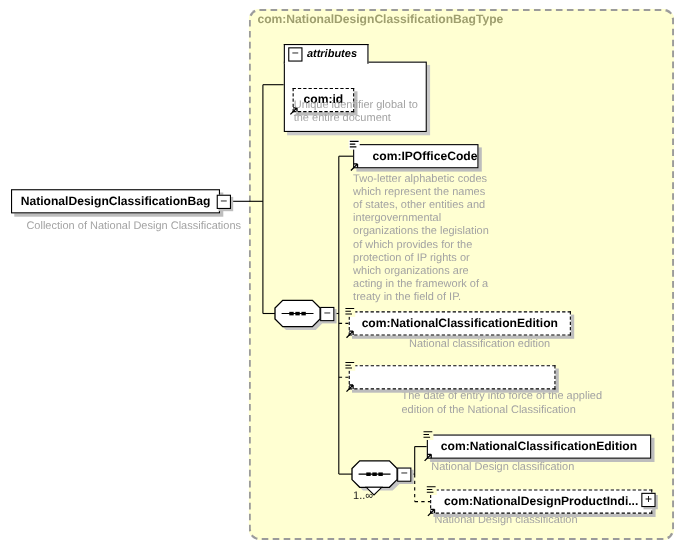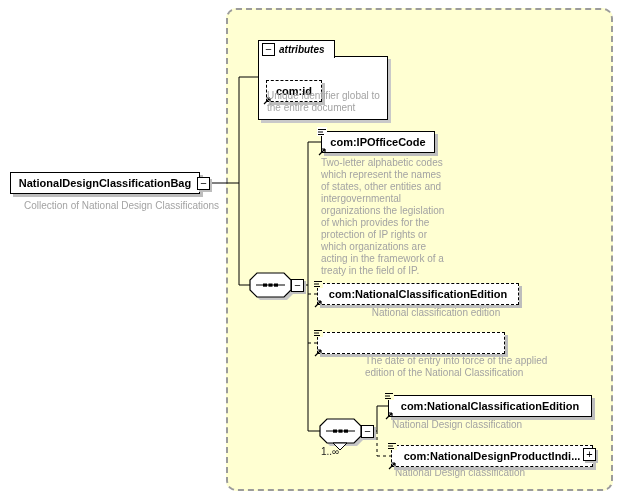--- a/index.html
+++ b/index.html
@@ -59,20 +59,21 @@
   }
   .occurs-label{position:absolute;font-size:10px;color:#1a1a1a;}
   .z6{z-index:6;}
 </style>
 </head>
 <body>
 
 <div class="canvas">
 
   <div class="type-container"></div>
+  <div class="type-title">com:NationalDesignClassificationBagType</div>
 
   <svg class="wires">
 
     <path class="solid" d="M210,183 H239"></path>
     <path class="solid" d="M239,77 V285"></path>
     <path class="solid" d="M239,77 H258"></path>
     <path class="solid" d="M239,285 H250"></path>
 
     <path class="solid" d="M304,285 H308"></path>
     <path class="solid" d="M308,142 V431"></path>
@@ -122,21 +123,21 @@
     <span class="ref-ico">
       <svg width="10" height="10">
           <path d="M2,9 L8,3 M8,3 H4.4 M8,3 V6.6" stroke="#000" stroke-width="1.2" fill="none"></path>
         </svg>
     </span>
     <span>com:id</span>
   </div>
   <div class="desc z6" style="left:267px;top:90px;width:130px;">Unique identifier global to
 the entire document</div>
 
-  <div class="el z6" style="left:321px;top:131px;width:112px;">
+  <div class="el z6" style="left:321px;top:131px;width:112px;justify-content:flex-end;">
     <span class="lines-ico onwhite">
       <svg width="10" height="9">
           <path d="M1,1.5 H9 M1,4 H6 M1,6.5 H7" stroke="#000" stroke-width="1" fill="none"></path>
         </svg>
     </span>
     <span class="ref-ico">
       <svg width="10" height="10">
           <path d="M2,9 L8,3 M8,3 H4.4 M8,3 V6.6" stroke="#000" stroke-width="1.2" fill="none"></path>
         </svg>
     </span>

